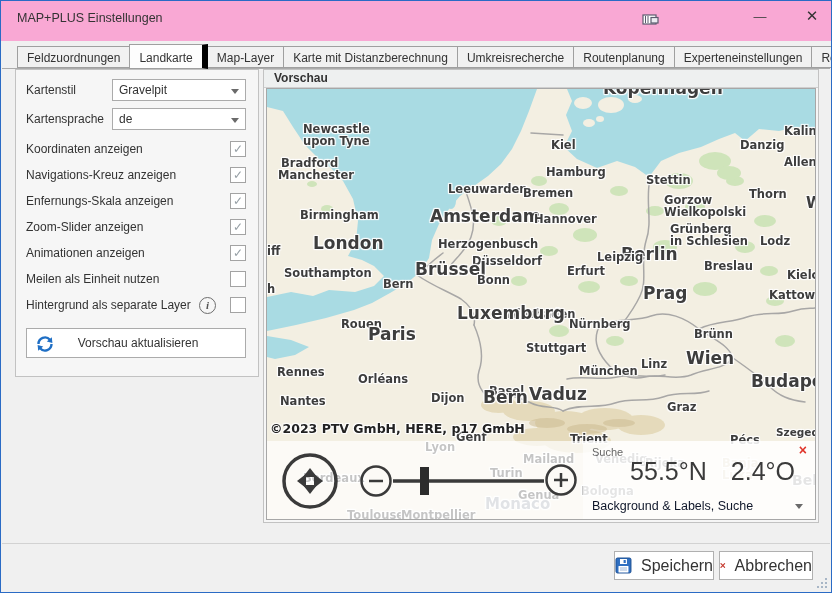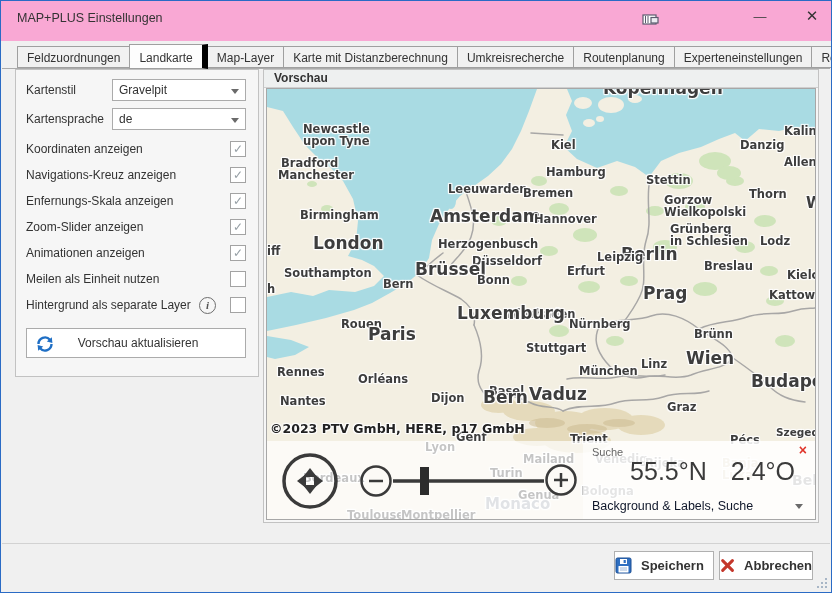--- a/index.html
+++ b/index.html
@@ -57,21 +57,21 @@
     text-shadow:-1px -1px 1px #fff,1px -1px 1px #fff,-1px 1px 1px #fff,1px 1px 1px #fff;}
   .overlay{position:absolute;left:0;right:0;top:352px;bottom:0;background:rgba(255,255,255,0.70);z-index:3;}
   .searchpanel{position:absolute;left:316px;top:0;right:0;bottom:0;background:rgba(255,255,255,0.55);}
   .s-title{position:absolute;left:9px;top:5px;font-size:11px;color:#666;}
   .s-close{position:absolute;right:8px;top:1px;font-size:14px;font-weight:bold;color:#e0352b;}
   .coords{position:absolute;right:20px;top:16px;display:flex;gap:24px;font-size:25px;color:#3a3a3a;}
   .layersel{position:absolute;left:9px;right:12px;bottom:6px;display:flex;align-items:center;justify-content:space-between;font-size:12.5px;color:#0f172a;}
   .layersel .arr{width:0;height:0;border-left:4px solid transparent;border-right:4px solid transparent;border-top:5px solid #6a6a6a;}
   
   .btn{position:absolute;top:550px;height:29px;background:#fff;border:1px solid #b0b0b0;box-sizing:border-box;
-    display:flex;align-items:center;gap:9px;font-size:13px;color:#333;font-weight:bold;}
+    display:flex;align-items:center;justify-content:center;gap:9px;font-size:16px;color:#333;}
   .btn-save{left:613px;width:100px;}
   .btn-cancel{left:718px;width:94px;}
   .grip{position:absolute;right:4px;bottom:4px;width:10px;height:10px;}
   .grip i{position:absolute;width:2px;height:2px;background:#a8b6c6;}
   .grip i:nth-child(1){right:0;bottom:0;} .grip i:nth-child(2){right:4px;bottom:0;}
   .grip i:nth-child(3){right:0;bottom:4px;} .grip i:nth-child(4){right:8px;bottom:0;}
   .grip i:nth-child(5){right:4px;bottom:4px;} .grip i:nth-child(6){right:0;bottom:8px;}
 </style>
 </head>
 <body>

